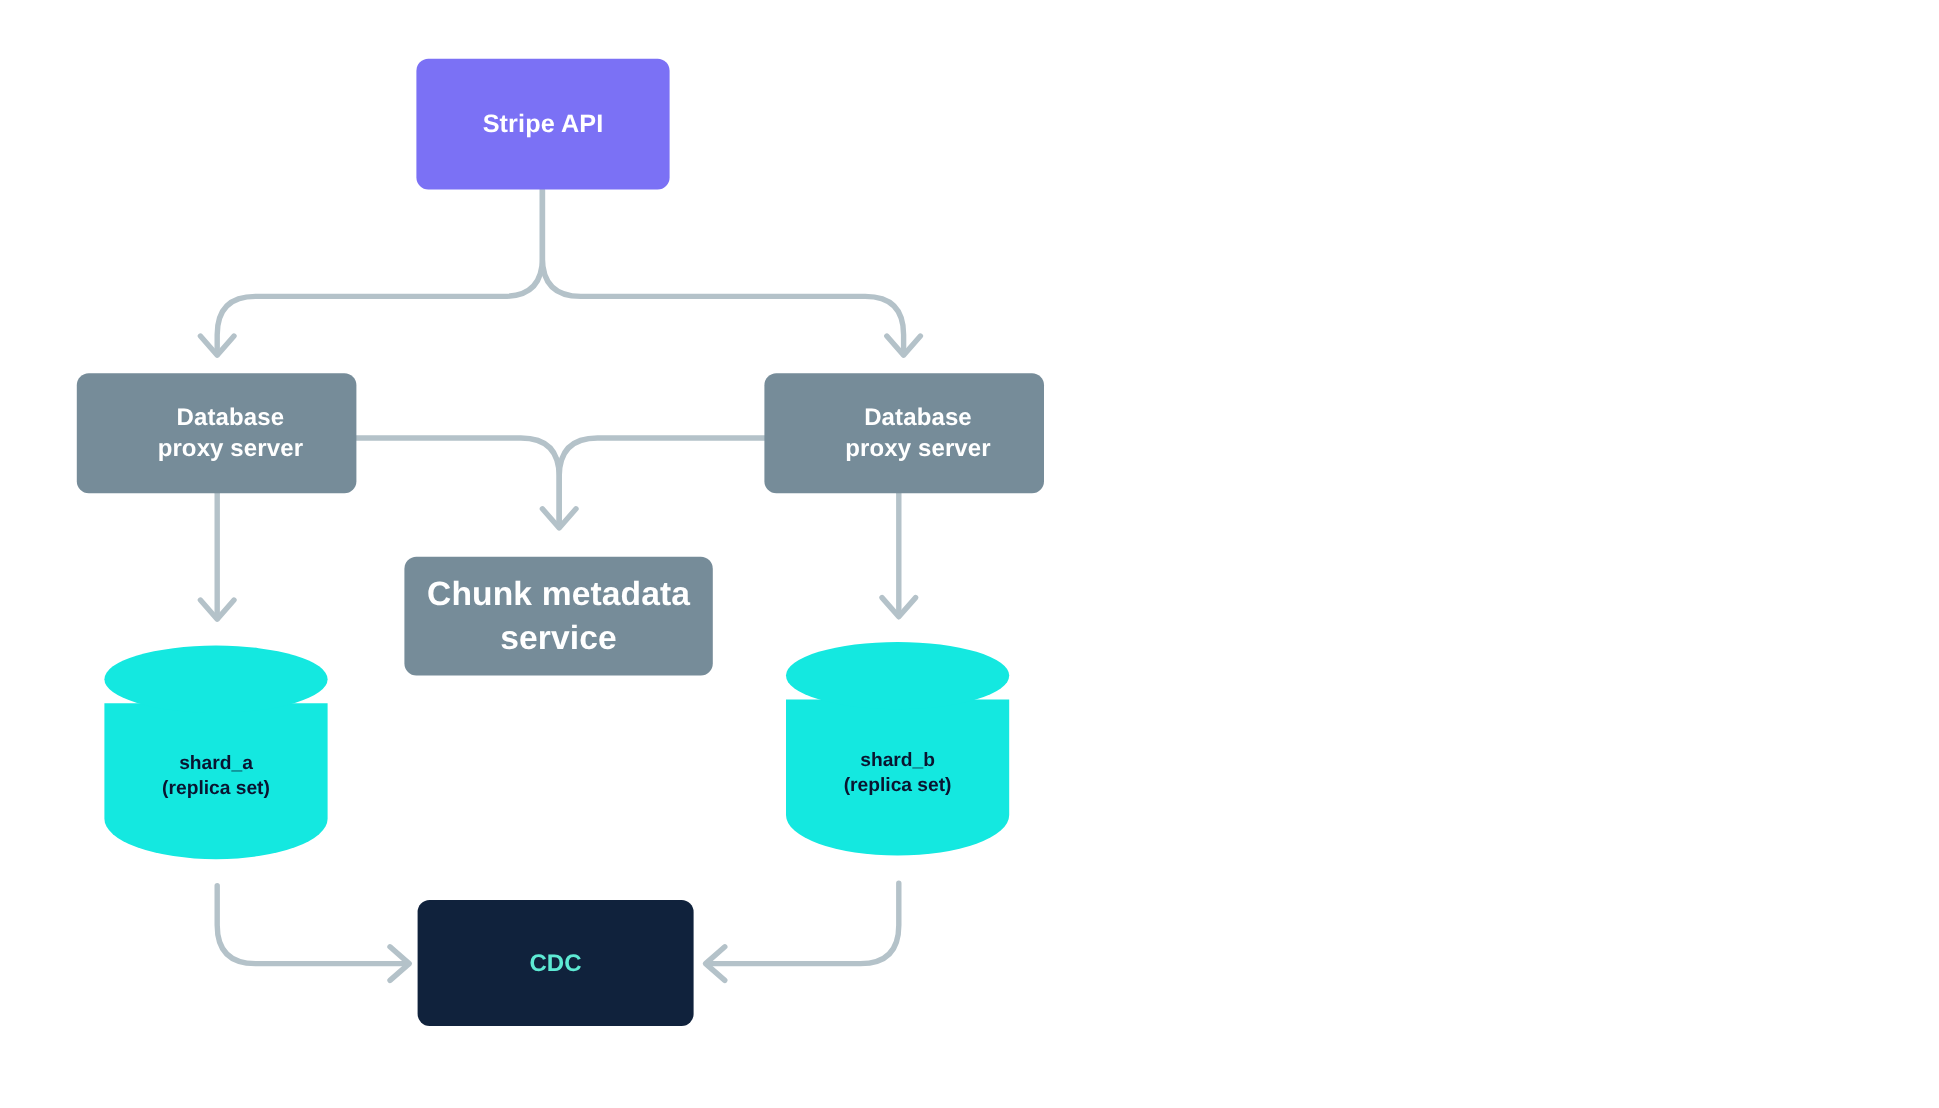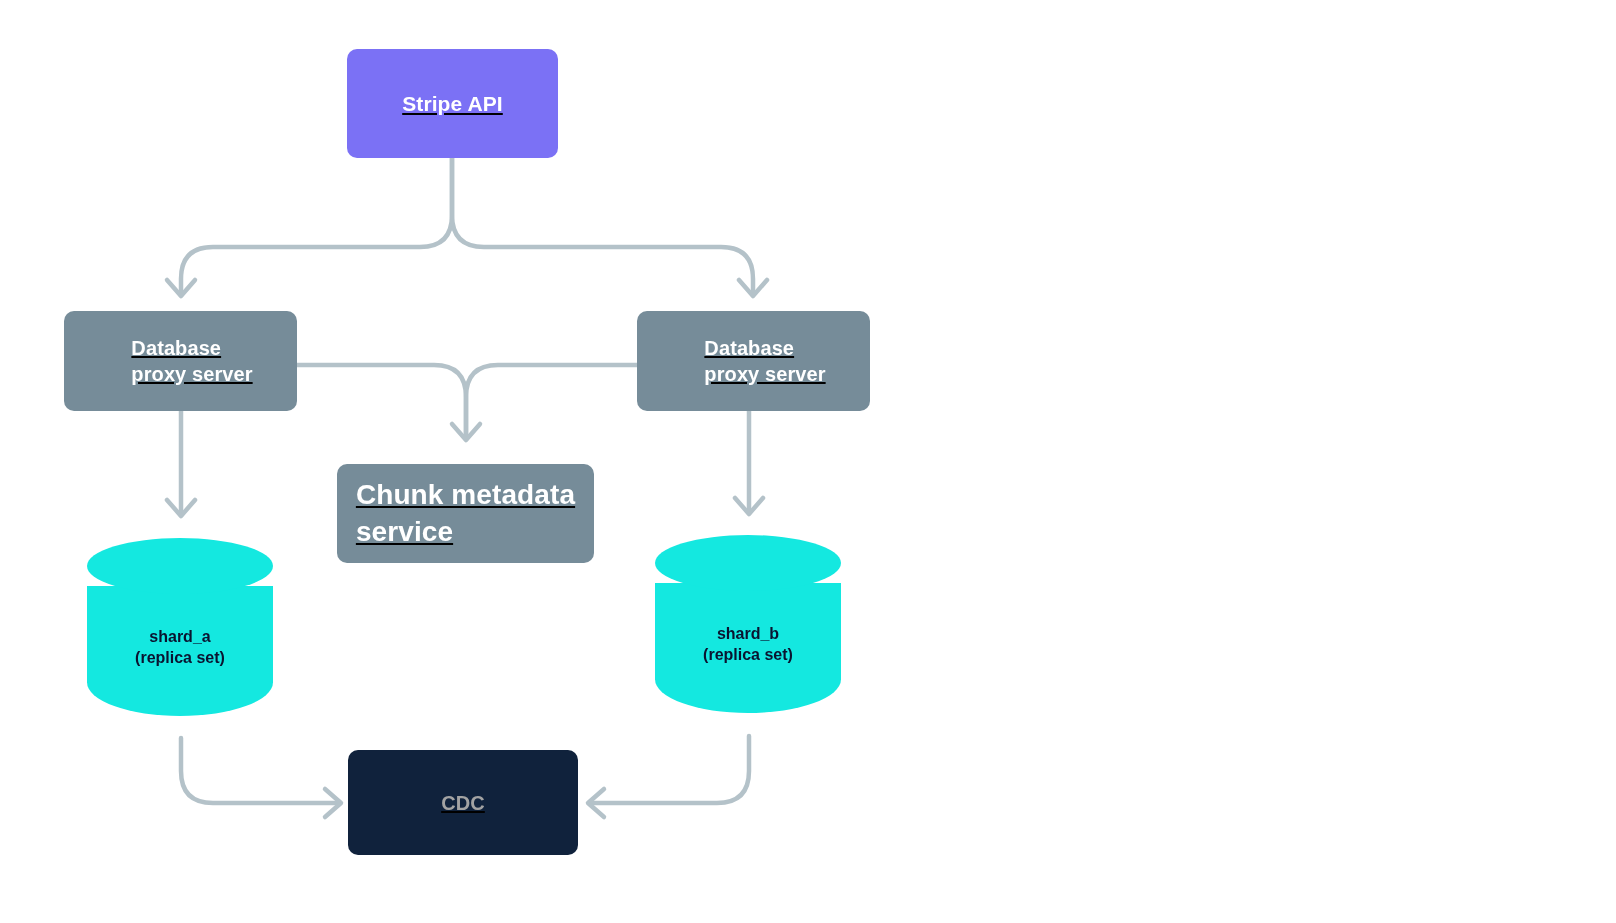--- a/index.html
+++ b/index.html
@@ -25,22 +25,22 @@
     top: 0;
     width: 1616px;
     height: 923px;
   }
   .node {
     position: absolute;
     box-sizing: border-box;
     display: flex;
     align-items: center;
     justify-content: center;
+    text-align: center;
     z-index: 2;
-    text-decoration: underline;
   }
   .node-box {
     border-radius: 10px;
   }
   .node-label {
     font-weight: bold;
     line-height: 1.30;
     white-space: pre-line;
     letter-spacing: 0.1px;
   }
@@ -95,21 +95,21 @@
 
   
   #node-cdc {
     left: 348px;
     top: 750px;
     width: 230px;
     height: 105px;
     background: #10223c;
   }
   #node-cdc .node-label {
-    color: #a3a3a3;
+    color: #5eead4;
     font-size: 20px;
   }
 
   
   .node-cylinder {
     position: absolute;
     z-index: 2;
   }
   .cyl-top {
     position: absolute;

